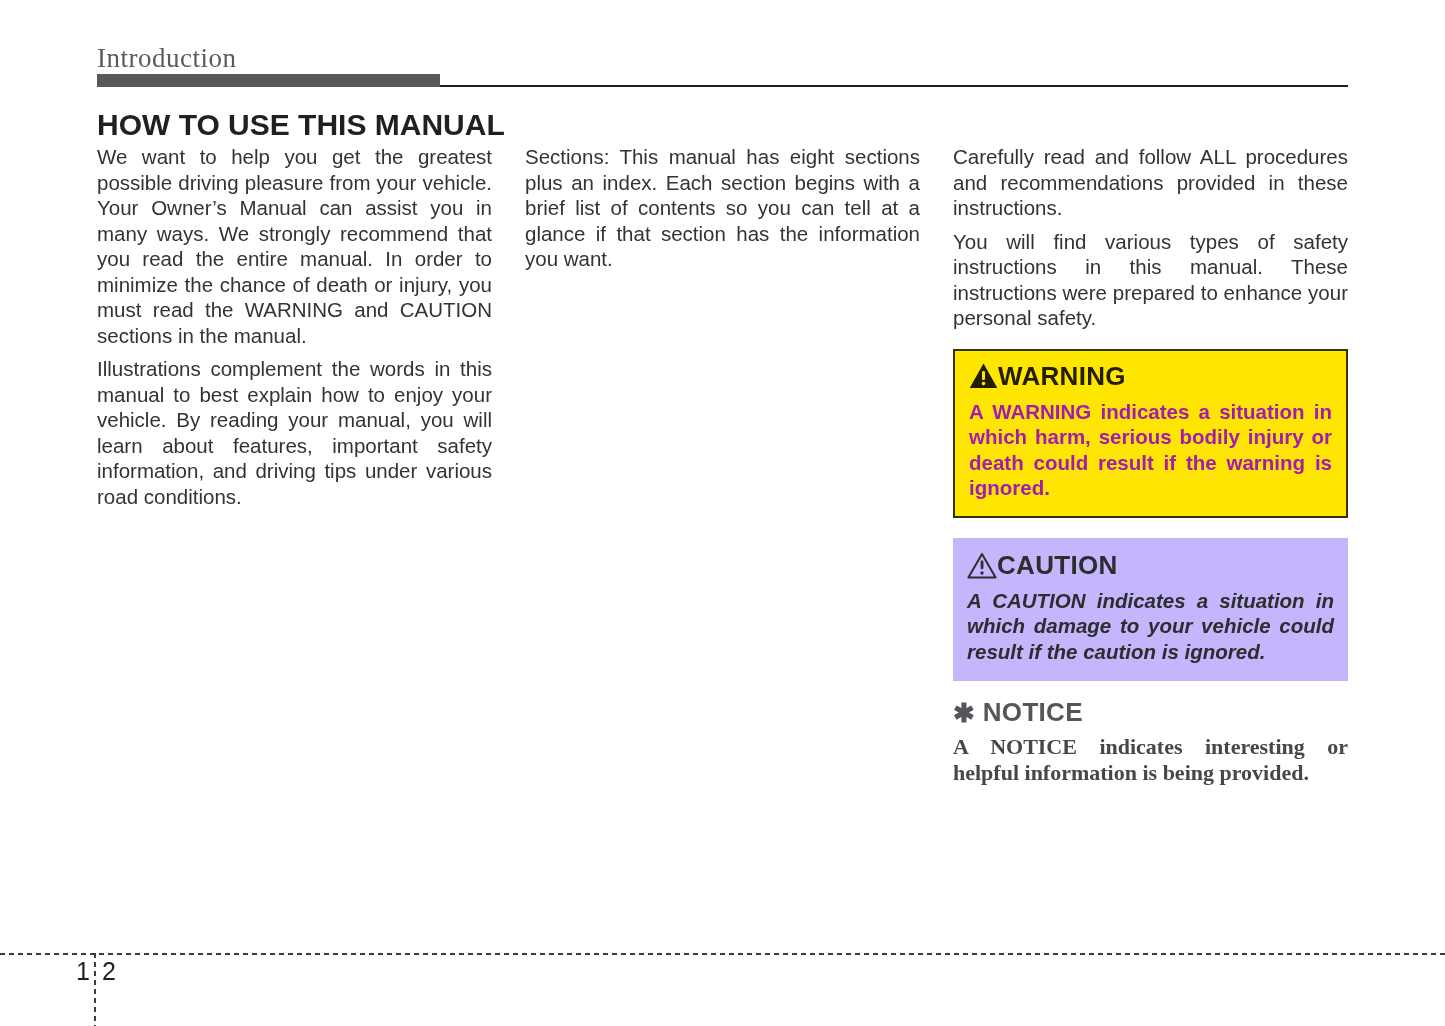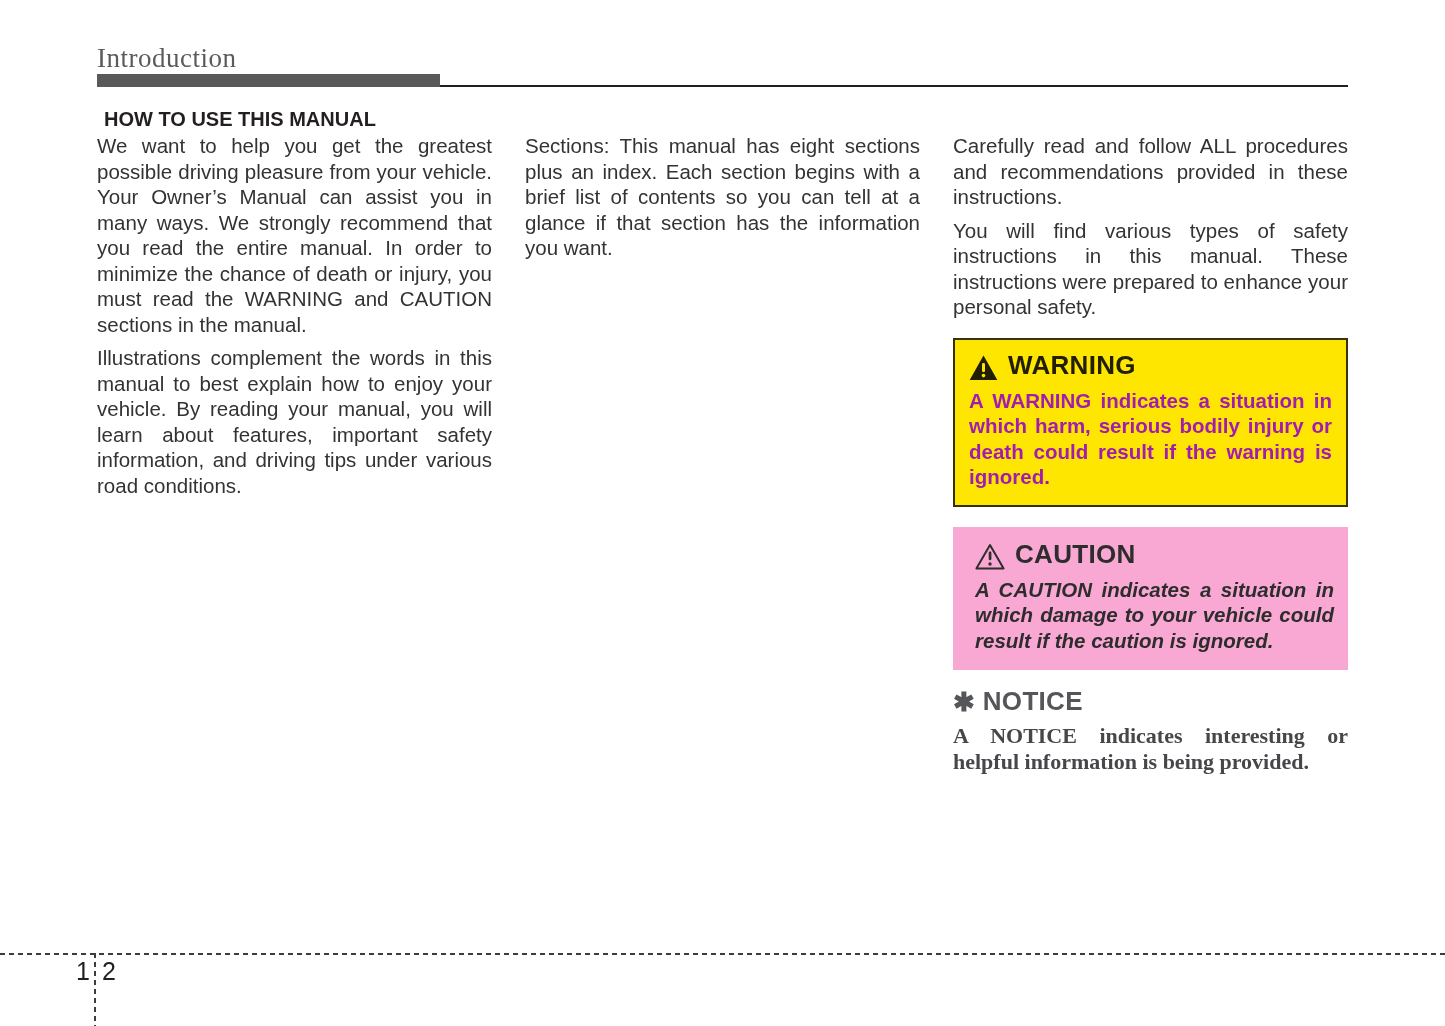--- a/index.html
+++ b/index.html
@@ -26,22 +26,22 @@
   }
   .rule-row {
     display: flex;
     align-items: flex-end;
     height: 13px;
     margin-top: 1px;
   }
   .rule-bar { width: 343px; height: 13px; background: #58595b; }
   .rule-line { flex: 1; height: 2px; background: #231f20; }
   .page-title {
-    margin: 21px 0 0 7px;
-    font-size: 20px;
+    margin: 21px 0 0 0;
+    font-size: 30px;
     font-weight: bold;
     letter-spacing: 0px;
     color: #231f20;
   }
   .cols {
     display: flex;
     gap: 33px;
     margin-top: 2px;
   }
   .col { width: 395px; }
@@ -53,38 +53,38 @@
     color: #333333;
   }
   
   .warning-box {
     width: 395px;
     margin-top: 18px;
     background: #ffe600;
     border: 2px solid #35310b;
     padding: 10px 14px 15px 14px;
   }
-  .box-title-row { display: flex; align-items: flex-end; gap: 10px; }
+  .box-title-row { display: flex; align-items: center; }
   .box-title {
     font-size: 26px;
     font-weight: bold;
     color: #221e02;
     letter-spacing: 0.3px;
   }
   .warning-box p.body {
     font-weight: bold;
     color: #a21caf;
     margin: 7px 0 0 0;
   }
   
   .caution-box {
     width: 395px;
     margin-top: 20px;
-    background: #f9a8d4;
-    padding: 12px 14px 17px 22px;
+    background: #c4b5fd;
+    padding: 12px 14px 17px 14px;
   }
   .caution-box .box-title { color: #2d2d2d; }
   .caution-box p.body {
     font-weight: bold;
     font-style: italic;
     color: #2d2d2d;
     margin: 7px 0 0 0;
   }
   
   .notice { margin-top: 16px; width: 395px; }

